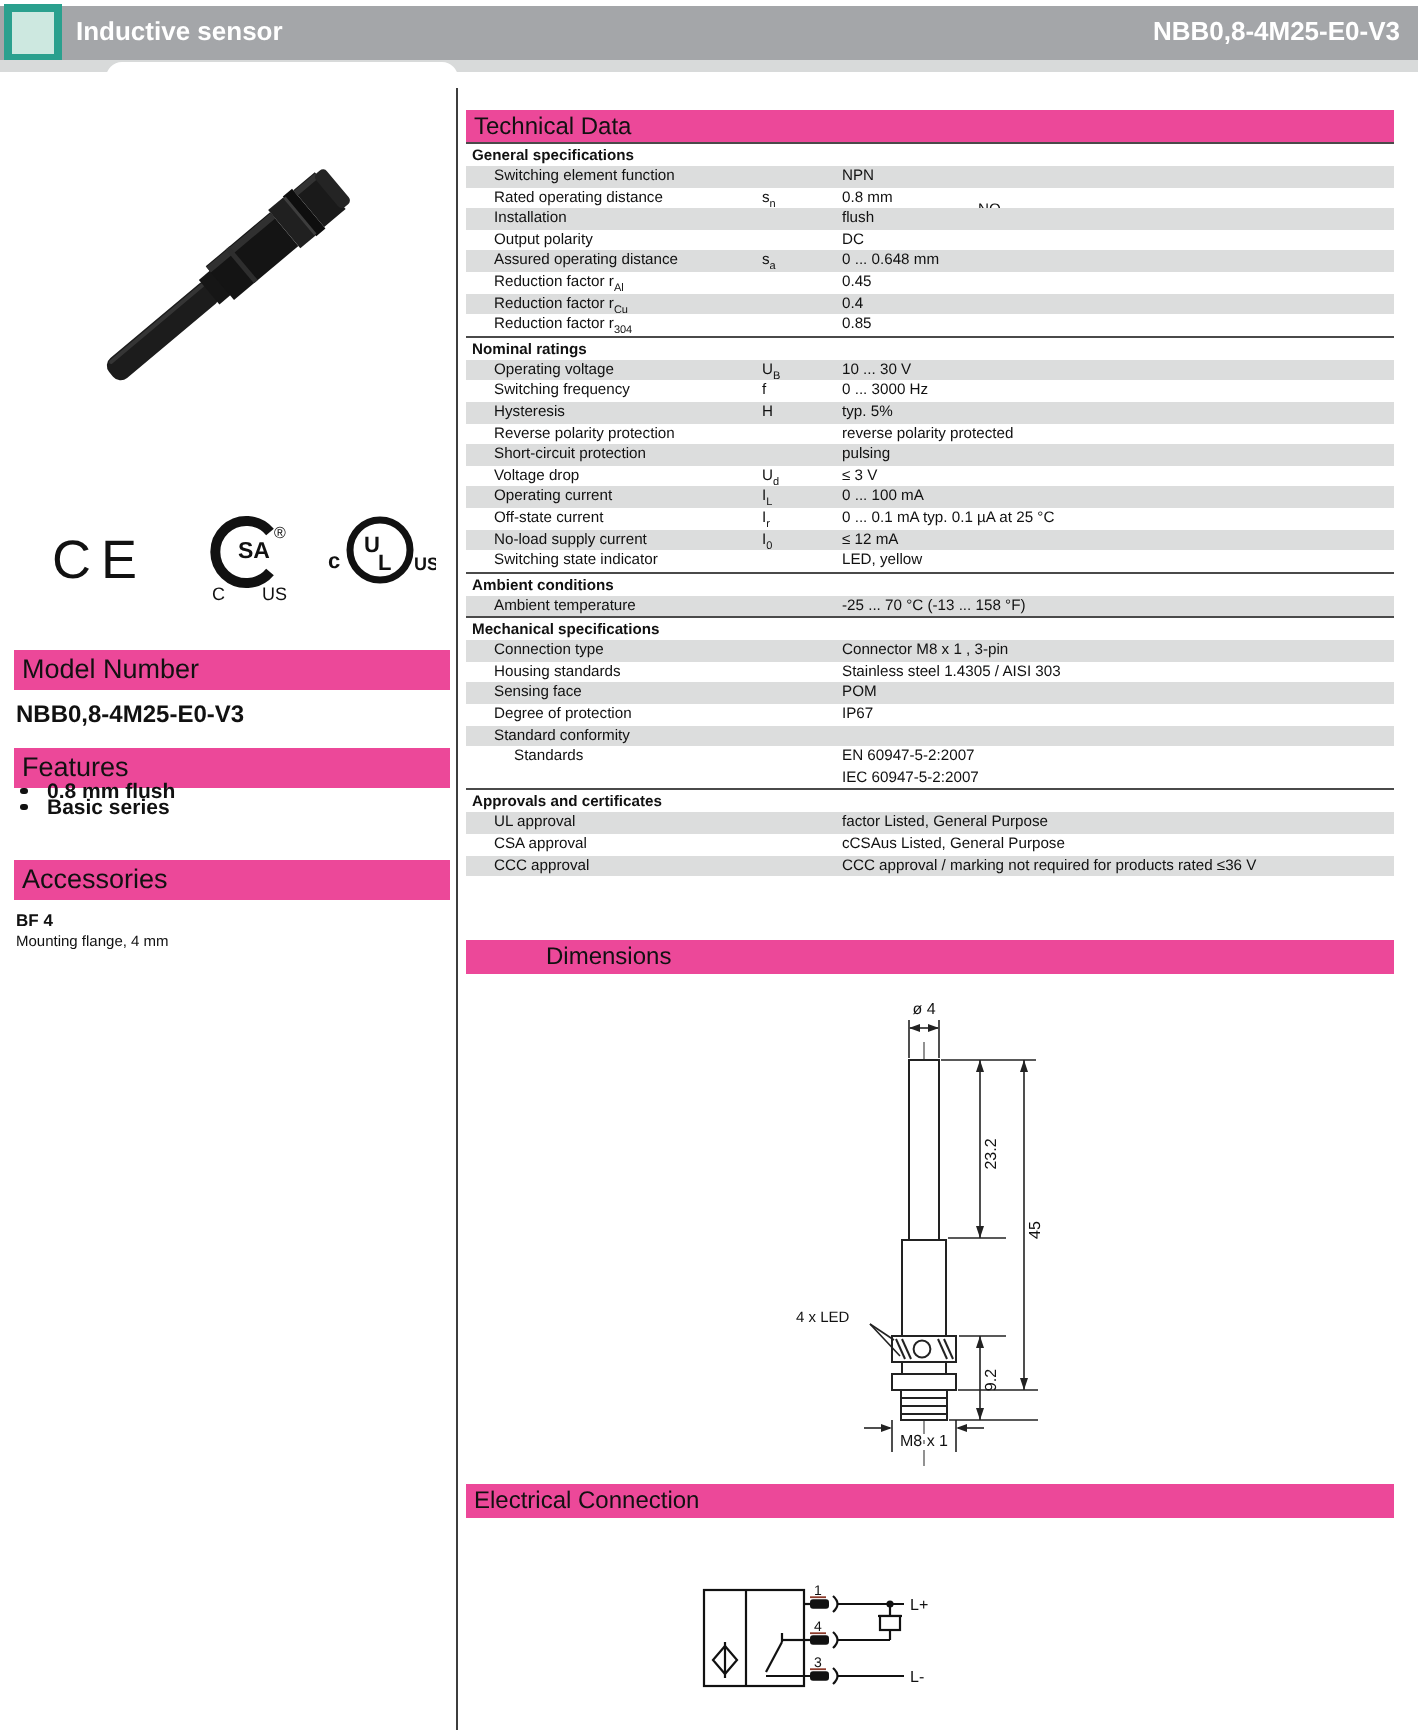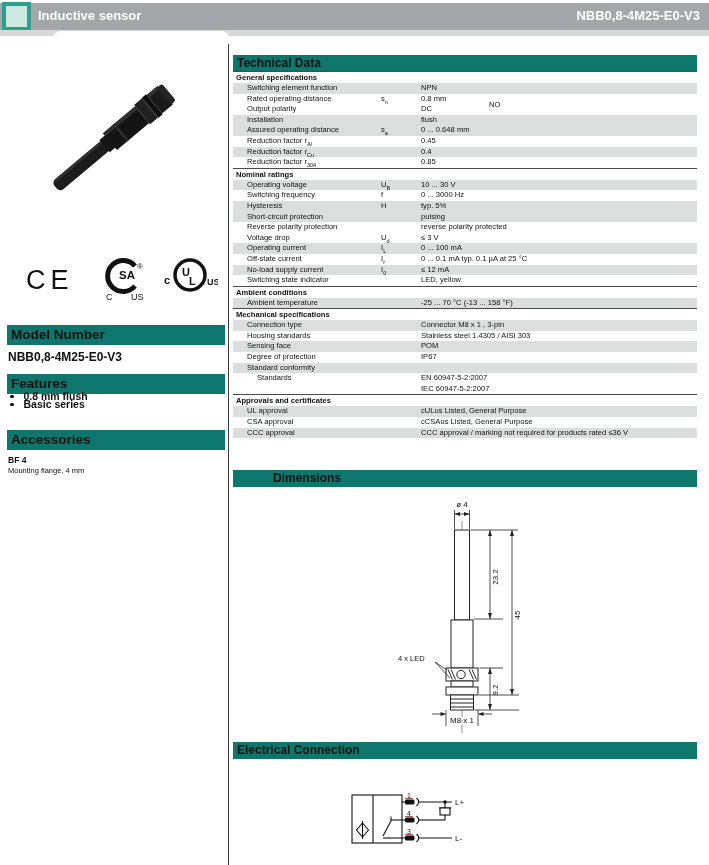--- a/index.html
+++ b/index.html
@@ -8,21 +8,21 @@
   
   .topbar{position:absolute;left:0;top:3px;width:709px;height:27px;background:#a4a6a9;}
   .topbar .ptitle{position:absolute;left:38px;top:5px;font-size:13px;font-weight:bold;color:#fff;}
   .topbar .pmodel{position:absolute;right:9px;top:5px;font-size:13px;font-weight:bold;color:#fff;}
   .tealsq{position:absolute;left:2px;top:2px;width:29px;height:29px;box-sizing:border-box;
           border:4px solid #2aa08e;background:#cde8e0;}
   .substrip{position:absolute;left:0;top:30px;width:709px;height:6px;background:#d8dada;}
   .whitecap{position:absolute;left:53px;top:31px;width:176px;height:14px;background:#fff;border-radius:8px 8px 0 0;}
   .divider{position:absolute;left:228px;top:44px;width:1px;height:821px;background:#3d3d3d;}
   
-  .gbar{position:absolute;background:#0f766e;color:#111;font-weight:bold;box-sizing:border-box;}
+  .gbar{position:absolute;background:#ec4899;color:#111;font-weight:normal;box-sizing:border-box;}
   .gbar.left{left:7px;width:218px;height:20px;font-size:13.5px;padding:2px 0 0 4px;}
   .gbar.right{left:233px;width:464px;font-size:12px;padding:1px 0 0 4px;}
   
   .modelnum{position:absolute;left:8px;top:350px;font-size:12px;font-weight:bold;}
   .feat{position:absolute;left:10px;font-size:10.5px;font-weight:bold;}
   .feat .dot{display:inline-block;width:3.5px;height:3.5px;background:#111;border-radius:50%;
              vertical-align:2px;margin-right:10px;}
   .accname{position:absolute;left:8px;top:455px;font-size:8.5px;font-weight:bold;}
   .accdesc{position:absolute;left:8px;top:466px;font-size:7.5px;}
   
@@ -124,27 +124,27 @@
       <div class="trow shade">
         <span class="lbl">Switching element function</span>
         <span class="val">NPN</span>
         <span class="val2">NO</span>
       </div>
       <div class="trow">
         <span class="lbl">Rated operating distance</span>
         <span class="sym">s<sub>n</sub></span>
         <span class="val">0.8 mm</span>
       </div>
+      <div class="trow shade">
+        <span class="lbl">Installation</span>
+        <span class="val">flush</span>
+      </div>
       <div class="trow">
         <span class="lbl">Output polarity</span>
         <span class="val">DC</span>
-      </div>
-      <div class="trow shade">
-        <span class="lbl">Installation</span>
-        <span class="val">flush</span>
       </div>
       <div class="trow shade">
         <span class="lbl">Assured operating distance</span>
         <span class="sym">s<sub>a</sub></span>
         <span class="val">0 ... 0.648 mm</span>
       </div>
       <div class="trow">
         <span class="lbl">Reduction factor r<sub>Al</sub></span>
         <span class="val">0.45</span>
       </div>
@@ -165,27 +165,27 @@
       <div class="trow">
         <span class="lbl">Switching frequency</span>
         <span class="sym">f</span>
         <span class="val">0 ... 3000 Hz</span>
       </div>
       <div class="trow shade">
         <span class="lbl">Hysteresis</span>
         <span class="sym">H</span>
         <span class="val">typ. 5%</span>
       </div>
+      <div class="trow">
+        <span class="lbl">Reverse polarity protection</span>
+        <span class="val">reverse polarity protected</span>
+      </div>
       <div class="trow shade">
         <span class="lbl">Short-circuit protection</span>
         <span class="val">pulsing</span>
-      </div>
-      <div class="trow">
-        <span class="lbl">Reverse polarity protection</span>
-        <span class="val">reverse polarity protected</span>
       </div>
       <div class="trow">
         <span class="lbl">Voltage drop</span>
         <span class="sym">U<sub>d</sub></span>
         <span class="val">≤ 3 V</span>
       </div>
       <div class="trow shade">
         <span class="lbl">Operating current</span>
         <span class="sym">I<sub>L</sub></span>
         <span class="val">0 ... 100 mA</span>
@@ -233,21 +233,21 @@
         <span class="lbl ind2">Standards</span>
         <span class="val">EN 60947-5-2:2007</span>
       </div>
       <div class="trow">
         <span class="lbl ind2"></span>
         <span class="val">IEC 60947-5-2:2007</span>
       </div>
       <div class="tsec">Approvals and certificates</div>
       <div class="trow shade">
         <span class="lbl">UL approval</span>
-        <span class="val">cULus Listed, General Purpose</span>
+        <span class="val">factor Listed, General Purpose</span>
       </div>
       <div class="trow">
         <span class="lbl">CSA approval</span>
         <span class="val">cCSAus Listed, General Purpose</span>
       </div>
       <div class="trow shade">
         <span class="lbl">CCC approval</span>
         <span class="val">CCC approval / marking not required for products rated ≤36 V</span>
       </div>
     </div>

